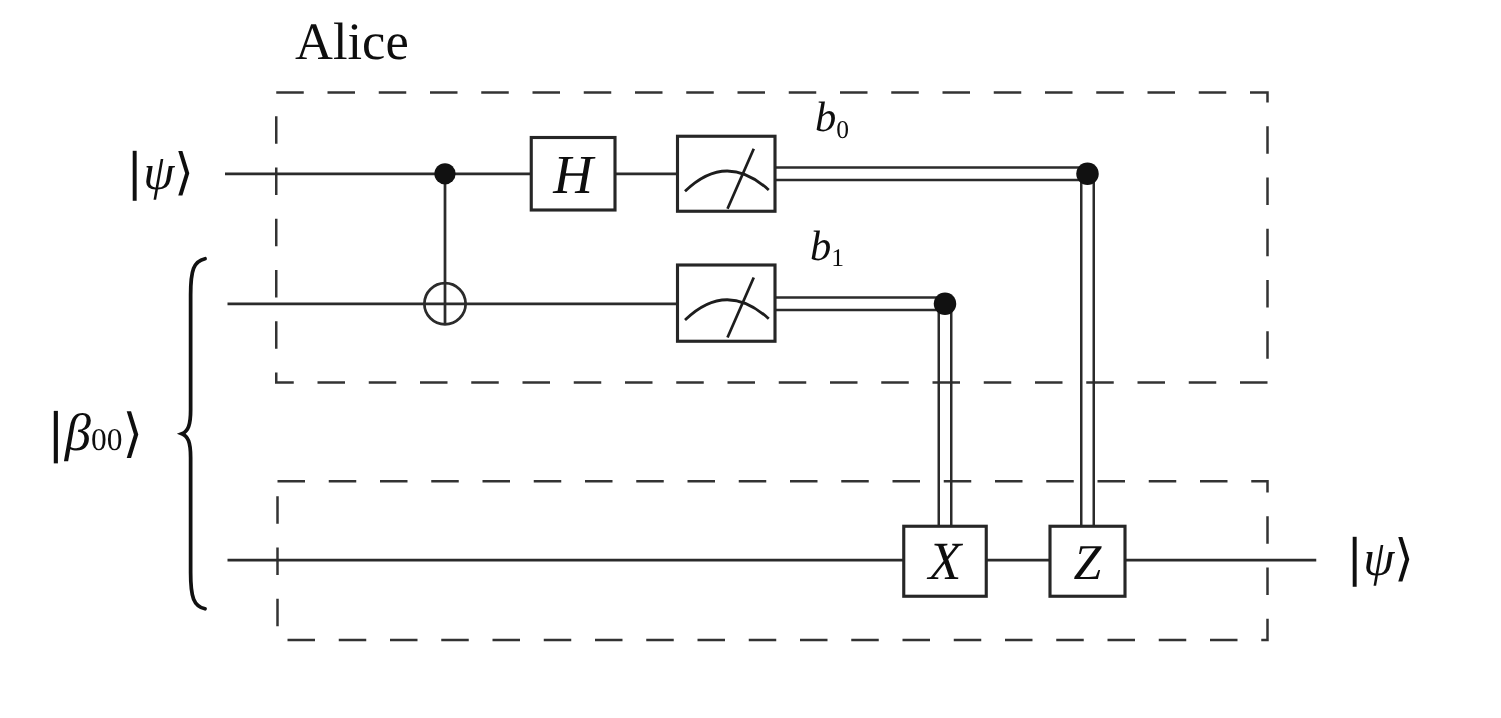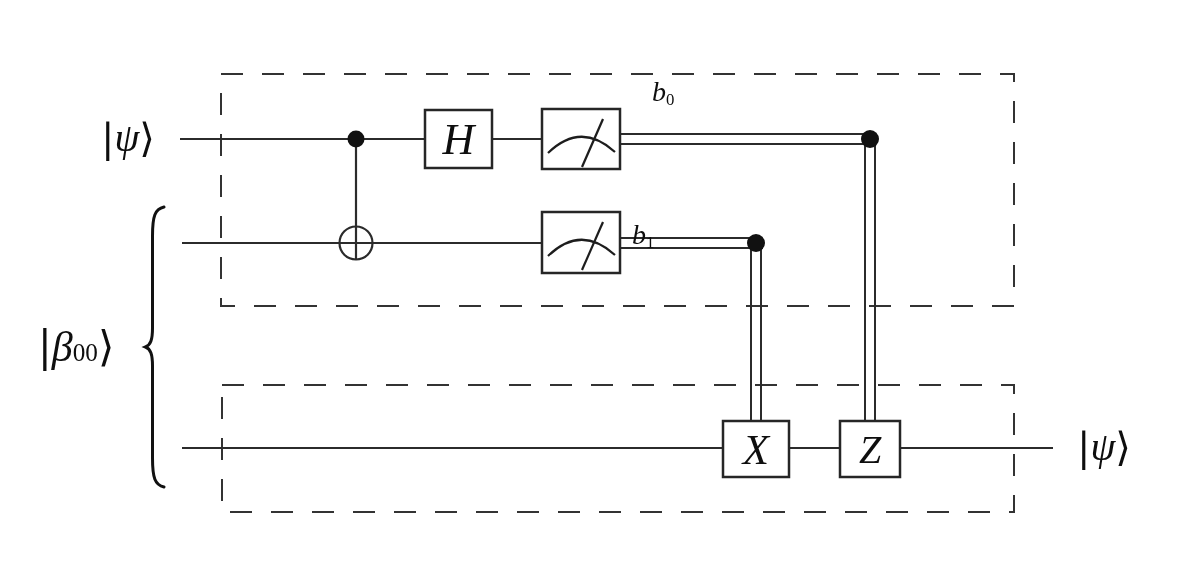--- a/index.html
+++ b/index.html
@@ -16,21 +16,21 @@
     position: absolute;
     color: #0e0e0e;
     line-height: 1;
     white-space: nowrap;
     font-family: "Liberation Serif", "DejaVu Serif", serif;
   }
   .party { font-size: 42px; }
   .ketgroup { display: flex; align-items: center; justify-content: center; }
   .ket { font-family: "DejaVu Serif", "DejaVu Sans", serif; font-style: normal; }
   .sym { font-style: italic; }
-  .bit { font-size: 28px; text-align: right; }
+  .bit { font-size: 34px; text-align: right; }
   .bit .sym { font-style: italic; }
   sub.subdig {
     font-style: normal;
     font-size: 60%;
     line-height: 0;
     position: relative;
     vertical-align: baseline;
     bottom: -0.25em;
   }
   .gate-label {
@@ -91,20 +91,21 @@
       <path d="M 548 153 Q 581 121 615 152"></path>
       <path d="M 582 167 L 603 119"></path>
       <path d="M 548 256 Q 581 224 615 255"></path>
       <path d="M 582 270 L 603 222"></path>
     </g>
 
     <path d="M 164 207 C 155 209, 152.5 216, 152.5 236 L 152.5 328 C 152.5 340, 150.5 345, 145.5 347
              C 150.5 349, 152.5 354, 152.5 366 L 152.5 458 C 152.5 478, 155 485, 164 487" fill="none" stroke="#111111" stroke-width="3" stroke-linecap="round"></path>
   </svg>
 
+  <div class="lbl party" style="left:236px; top:13px;">Alice</div>
 
   <div class="lbl ketgroup" style="left:90px; top:114px; width:76px; height:48px; font-size:40px;">
     <span class="ket">|</span>
       <span class="sym">ψ</span>
       <span class="ket">⟩</span>
   </div>
 
   <div class="lbl ketgroup" style="left:16px; top:320px; width:120px; height:54px; font-size:42px;">
     <span class="ket">|</span>
       <span class="sym">β</span>
@@ -114,21 +115,21 @@
 
   <div class="lbl ketgroup" style="left:1066px; top:423px; width:76px; height:48px; font-size:40px;">
     <span class="ket">|</span>
       <span class="sym">ψ</span>
       <span class="ket">⟩</span>
   </div>
 
   <div class="lbl bit" style="left:652px; top:78px;">
     <span class="sym">b</span><sub class="subdig">0</sub>
   </div>
-  <div class="lbl bit" style="left:632px; top:181px;margin-top:40px;">
+  <div class="lbl bit" style="left:648px; top:181px;">
     <span class="sym">b</span><sub class="subdig">1</sub>
   </div>
 
   <div class="gate-label" style="left:425px; top:110px; width:67px; height:58px; font-size:44px;">H</div>
   <div class="gate-label" style="left:723px; top:421px; width:66px; height:56px; font-size:43px;">X</div>
   <div class="gate-label" style="left:840px; top:421px; width:60px; height:56px; font-size:40px;">Z</div>
 
 </div>
 
 </body></html>

